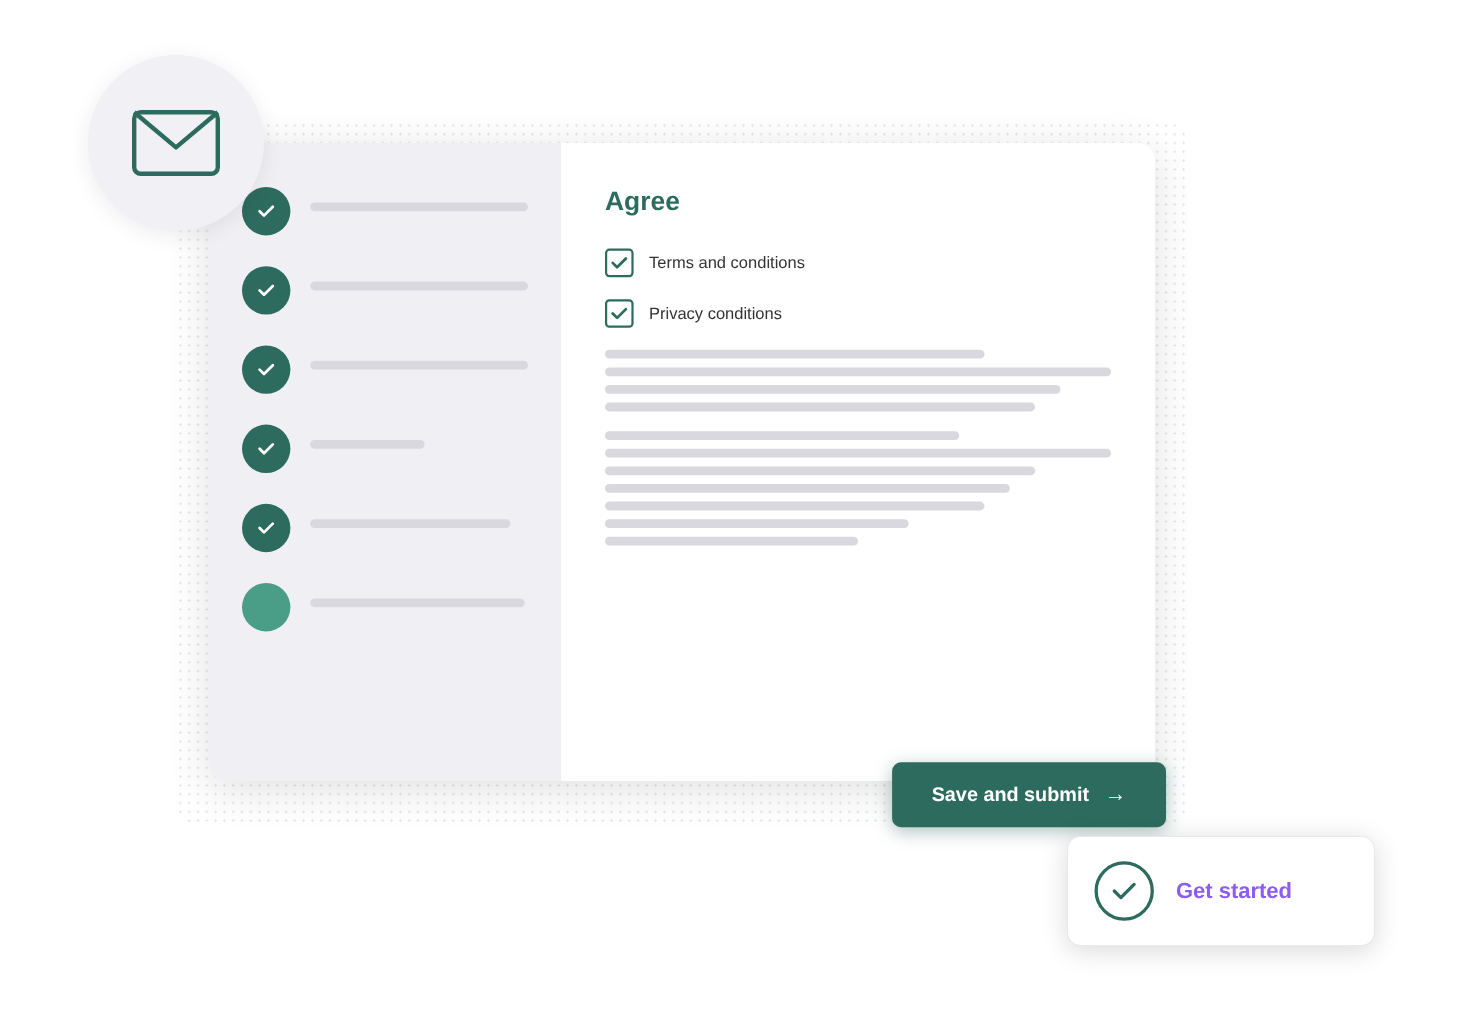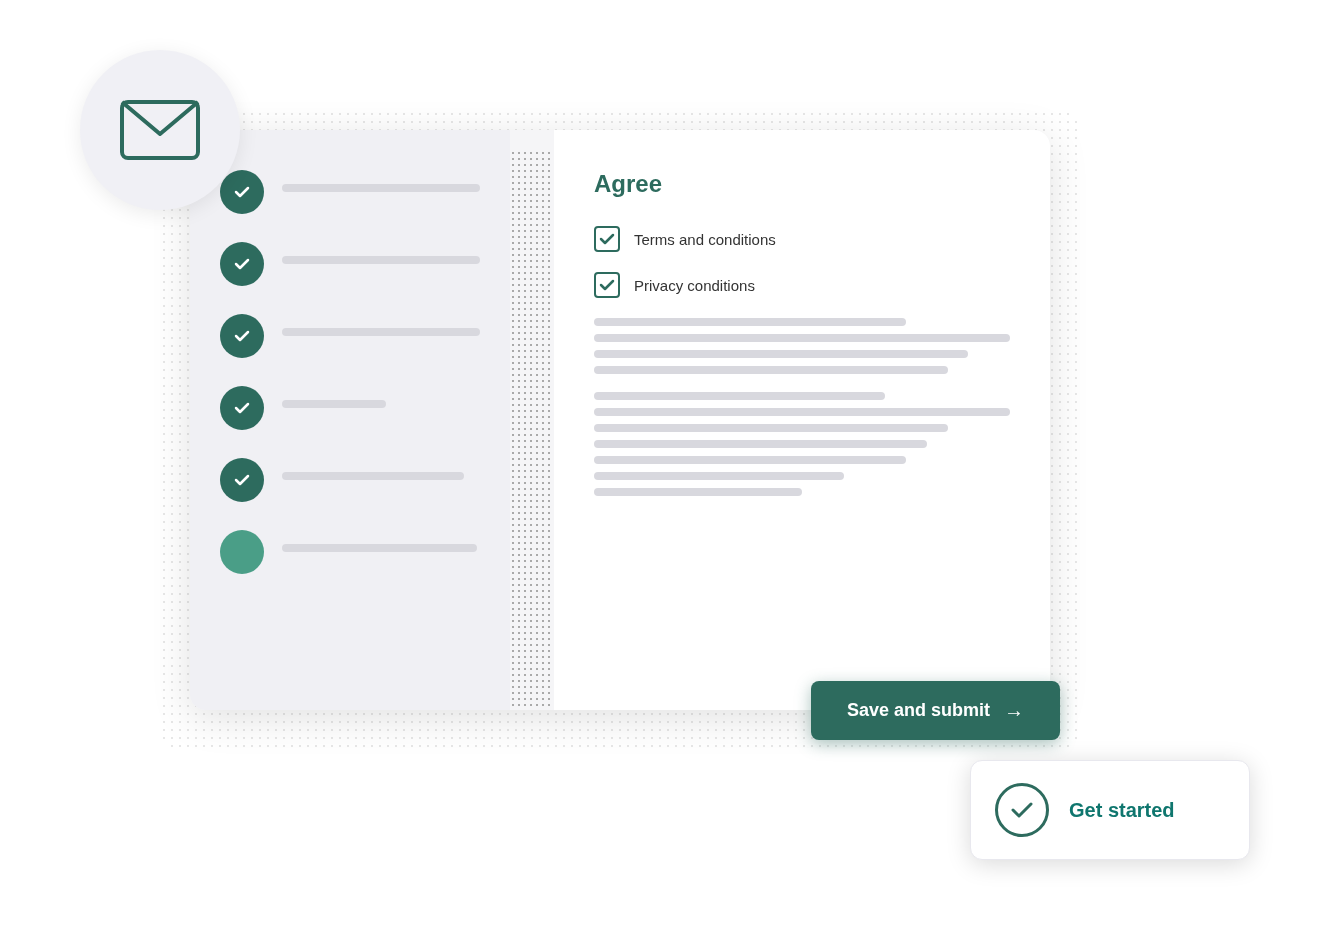--- a/index.html
+++ b/index.html
@@ -48,21 +48,20 @@
       top: 80px;
       left: 130px;
       width: 860px;
       height: 580px;
       border-radius: 16px;
       background: #f5f5f7;
       box-shadow: 0 8px 40px rgba(0,0,0,0.12);
       overflow: hidden;
       display: flex;
       z-index: 5;
-      gap: 44px;
     }
 
     
     .main-card::before {
       content: '';
       position: absolute;
       top: 20px;
       left: 20px;
       right: -20px;
       bottom: -20px;
@@ -232,21 +231,21 @@
     }
 
     .get-started-check svg {
       width: 28px;
       height: 28px;
     }
 
     .get-started-label {
       font-size: 20px;
       font-weight: 700;
-      color: #0f766e;
+      color: #8b5cf6;
     }
 
     
     .noise-overlay {
       position: absolute;
       top: 60px;
       left: 100px;
       width: 920px;
       height: 640px;
       background: radial-gradient(circle, #bbb 1px, transparent 1px);
@@ -365,21 +364,21 @@
           <div class="text-line w80"></div>
           <div class="text-line w75"></div>
           <div class="text-line w60"></div>
           <div class="text-line w50"></div>
         </div>
       </div>
 
     </div>
   </div>
 
-  <div class="save-submit-btn" style="bottom: 130px; right: 200px;">
+  <div class="save-submit-btn" style="bottom: 118px; right: 200px;">
     <span>Save and submit</span>
     <span class="arrow-icon">→</span>
   </div>
 
   <div class="get-started-card">
     <div class="get-started-check">
       <svg viewBox="0 0 28 28" fill="none">
         <polyline points="5,14 11,20 23,8" stroke="#2d6b5e" stroke-width="3" stroke-linecap="round" stroke-linejoin="round"></polyline>
       </svg>
     </div>

